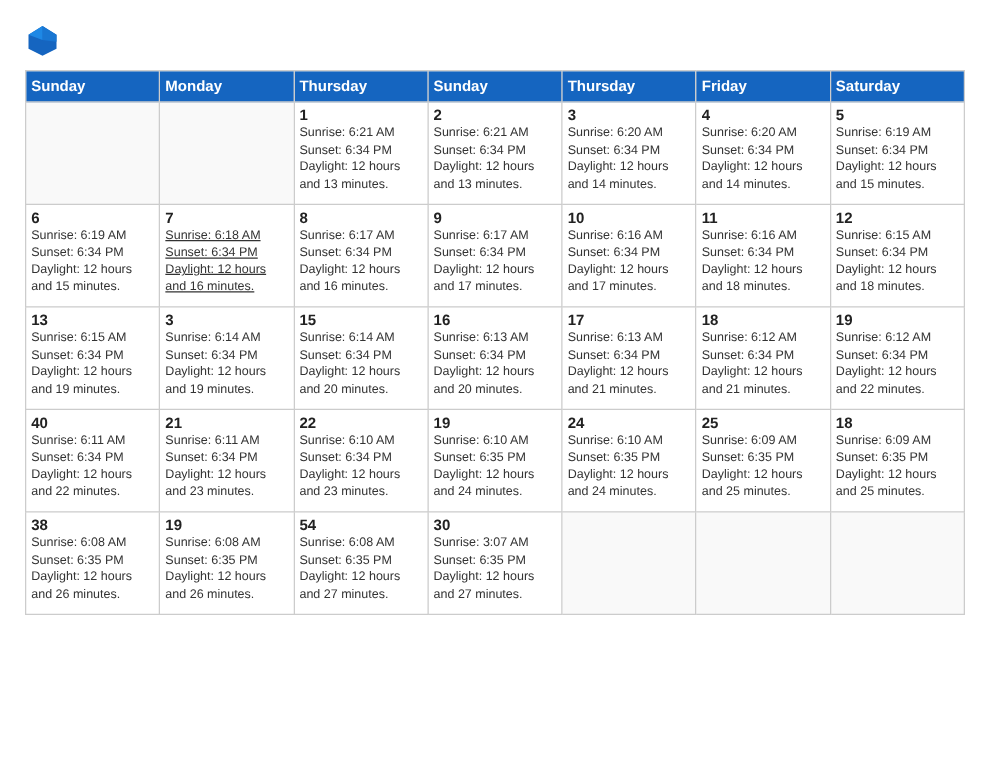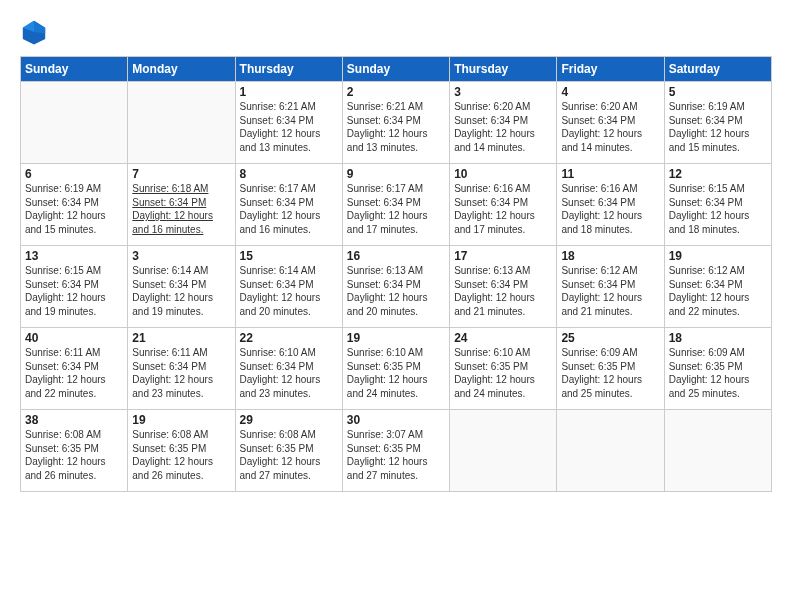--- a/index.html
+++ b/index.html
@@ -307,21 +307,21 @@
 Sunset: 6:35 PM
 Daylight: 12 hours and 26 minutes.</div>
           </td>
           <td>
             <span class="day-num">19</span>
             <div class="cell-info" style="white-space: pre-line;">Sunrise: 6:08 AM
 Sunset: 6:35 PM
 Daylight: 12 hours and 26 minutes.</div>
           </td>
           <td>
-            <span class="day-num">29</span>
+            <span class="day-num">54</span>
             <div class="cell-info" style="white-space: pre-line;">Sunrise: 6:08 AM
 Sunset: 6:35 PM
 Daylight: 12 hours and 27 minutes.</div>
           </td>
           <td>
             <span class="day-num">30</span>
             <div class="cell-info" style="white-space: pre-line;">Sunrise: 3:07 AM
 Sunset: 6:35 PM
 Daylight: 12 hours and 27 minutes.</div>
           </td>

